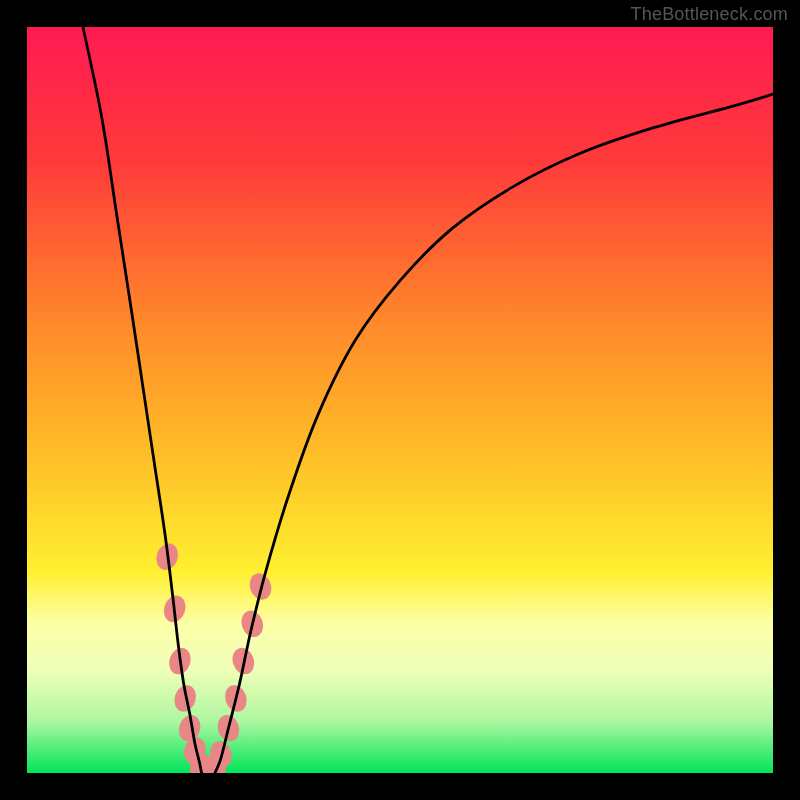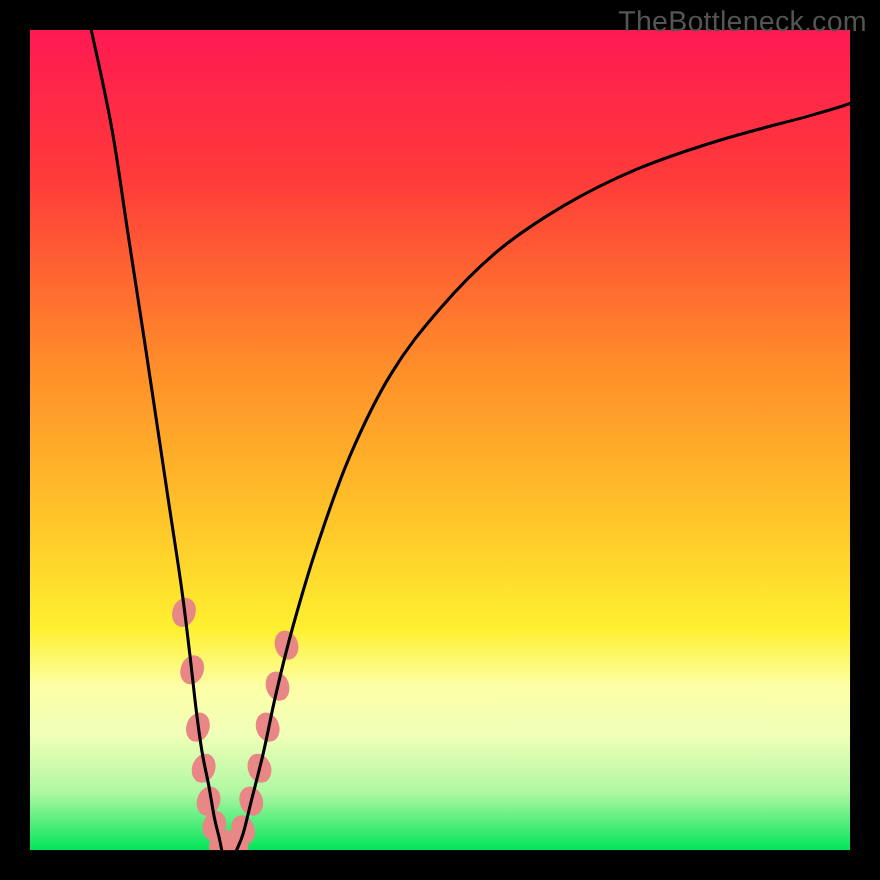--- a/index.html
+++ b/index.html
@@ -32,21 +32,21 @@
     left: 0;
     top: 0;
     width: 100%;
     height: 100%;
   }
   .watermark {
     position: absolute;
     top: 4px;
     right: 12px;
     color: #555;
-    font-size: 26px;
+    font-size: 18px;
     font-weight: 500;
     letter-spacing: 0.2px;
     user-select: none;
   }
   svg.curves {
     position: absolute;
     left: 0;
     top: 0;
     width: 100%;
     height: 100%;

